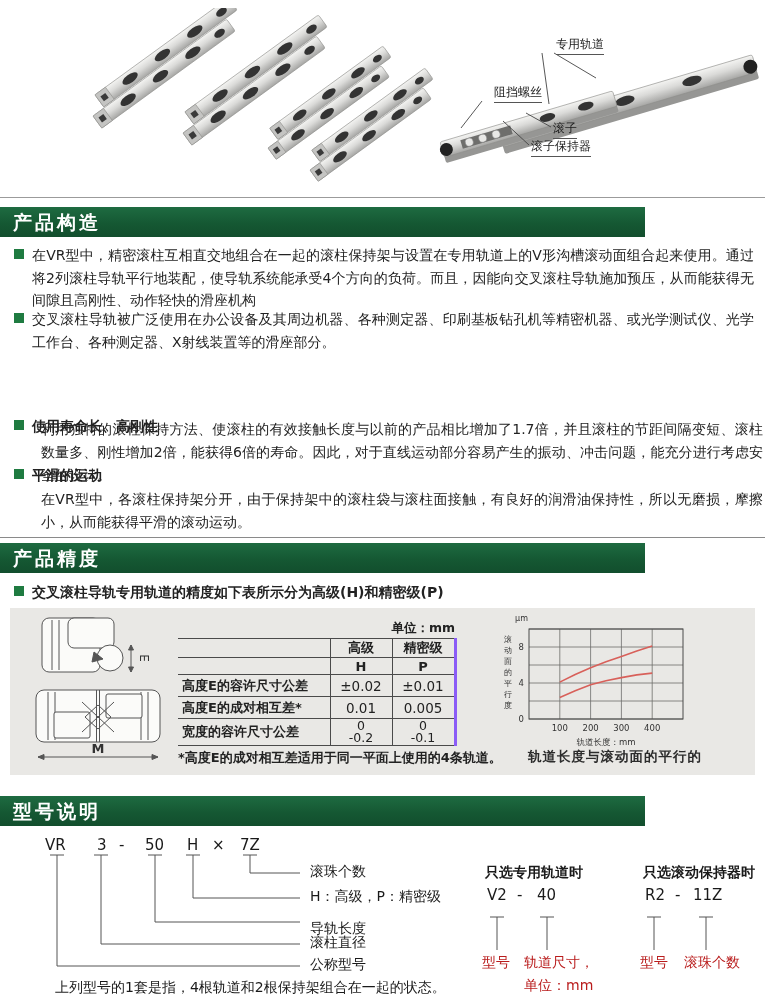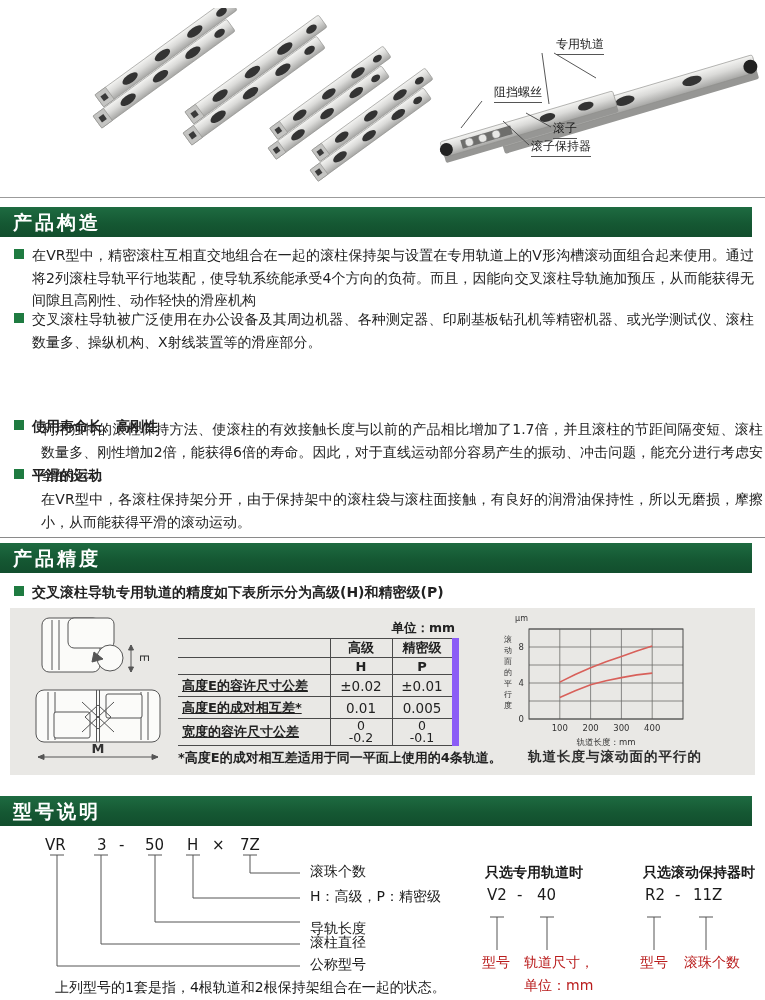--- a/index.html
+++ b/index.html
@@ -1,35 +1,35 @@
 <!DOCTYPE html>
 <html><head>
 <meta charset="utf-8">
 <style>
   html,body{margin:0;padding:0;background:#fff;}
   .page{position:relative;width:765px;height:1000px;background:#fff;overflow:hidden;
         font-family:"DejaVu Sans",sans-serif;color:#222;}
   .rule{position:absolute;left:0;width:765px;height:1px;background:#9b9b9b;}
-  .bar{position:absolute;left:0;width:752px;height:30px;box-sizing:border-box;
+  .bar{position:absolute;left:0;width:645px;height:30px;box-sizing:border-box;
        background:linear-gradient(180deg,#1e6b41 0%,#155833 55%,#124e2d 100%);
        color:#fff;font-size:19px;font-weight:bold;line-height:30px;padding-left:13px;letter-spacing:3px;}
   .bp{position:absolute;left:14px;width:740px;font-size:14px;line-height:22.5px;text-align:justify;}
   .bp .sq{position:absolute;left:0;top:5px;width:10px;height:10px;background:#1f7b41;}
   .bp .t{display:block;padding-left:18px;}
   .bp.bold .t{font-weight:bold;}
   .body-ind{position:absolute;left:32px;width:722px;font-size:14px;line-height:23px;text-align:justify;margin-left:9px;}
   .panel{position:absolute;left:10px;top:608px;width:745px;height:167px;background:#e9e8e5;}
   .unit{position:absolute;left:170px;top:12px;width:275px;text-align:right;font-size:12.5px;font-weight:bold;}
   .ptable{position:absolute;left:168px;top:30px;border-collapse:collapse;table-layout:fixed;}
   .ptable td{border-bottom:1px solid #4a4a4a;padding:0 4px;height:21px;font-size:13px;vertical-align:middle;}
   .ptable tr.hrow td{height:16px;}
   .ptable td.val{border-left:1px solid #4a4a4a;text-align:center;font-size:13.5px;}
-  .ptable td.val.last{border-right:7px solid #8b5cf6;}
+  .ptable td.val.last{border-right:3px solid #8b5cf6;}
   .ptable tr.first td{border-top:1px solid #4a4a4a;}
-  .ptable td.lab{font-weight:bold;text-decoration:underline;}
+  .ptable td.lab{font-weight:bold;}
   .ptable td.hcell{font-weight:bold;font-size:13px;}
   .ptable td.stack{height:26px;}
   .ptable td.stack div{line-height:12.5px;font-size:12.5px;}
   .fnote{position:absolute;left:168px;top:141px;font-size:13px;font-weight:bold;}
   .ccap{position:absolute;left:518px;top:140px;font-size:13.5px;font-weight:bold;letter-spacing:1px;color:#2c2c2c;}
   .emsvg{position:absolute;left:18px;top:4px;}
   .chart{position:absolute;left:485px;top:-2px;}
   .hero-left{position:absolute;left:55px;top:8px;width:380px;height:178px;}
   .hero-right{position:absolute;left:430px;top:18px;width:335px;height:152px;}
   .callout{position:absolute;font-size:12px;color:#1a1a1a;border-bottom:1px solid #555;padding-bottom:1px;white-space:nowrap;}
@@ -131,21 +131,21 @@
 
   <div class="bar" style="top:207px;">
     <span>产品构造</span>
   </div>
   <div class="bp" style="top:244px;">
     <span class="sq"></span>
     <span class="t">在VR型中，精密滚柱互相直交地组合在一起的滚柱保持架与设置在专用轨道上的V形沟槽滚动面组合起来使用。通过将2列滚柱导轨平行地装配，使导轨系统能承受4个方向的负荷。而且，因能向交叉滚柱导轨施加预压，从而能获得无间隙且高刚性、动作轻快的滑座机构</span>
   </div>
   <div class="bp" style="top:308px;">
     <span class="sq"></span>
-    <span class="t">交叉滚柱导轨被广泛使用在办公设备及其周边机器、各种测定器、印刷基板钻孔机等精密机器、或光学测试仪、滚柱数量多、操纵机构、X射线装置等的滑座部分。</span>
+    <span class="t">交叉滚柱导轨被广泛使用在办公设备及其周边机器、各种测定器、印刷基板钻孔机等精密机器、或光学测试仪、光学工作台、各种测定器、X射线装置等的滑座部分。</span>
   </div>
 
   <div class="bp bold" style="top:394px;margin-top:21px;">
     <span class="sq"></span>
     <span class="t">使用寿命长、高刚性</span>
   </div>
   <div class="body-ind" style="top:418px;">利用独特的滚柱保持方法、使滚柱的有效接触长度与以前的产品相比增加了1.7倍，并且滚柱的节距间隔变短、滚柱数量多、刚性增加2倍，能获得6倍的寿命。因此，对于直线运动部分容易产生的振动、冲击问题，能充分进行考虑安全的设计。</div>
   <div class="bp bold" style="top:464px;">
     <span class="sq"></span>
     <span class="t">平滑的运动</span>

